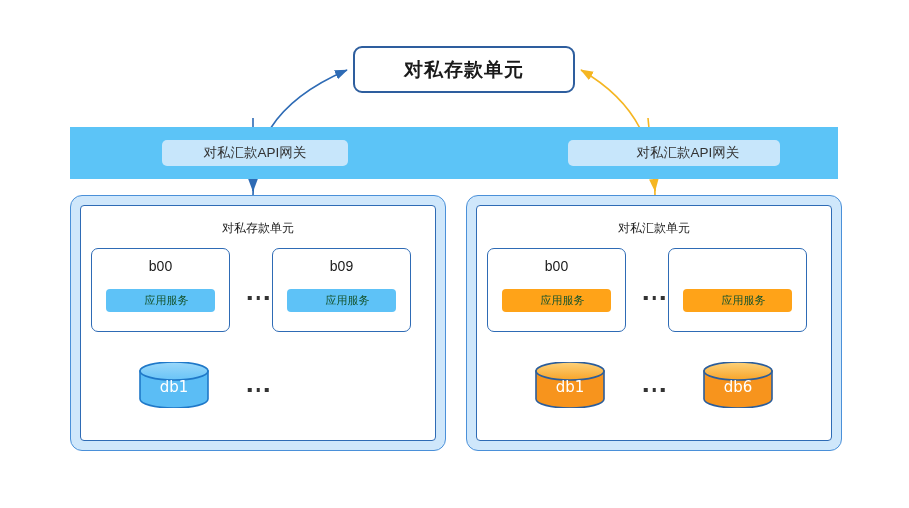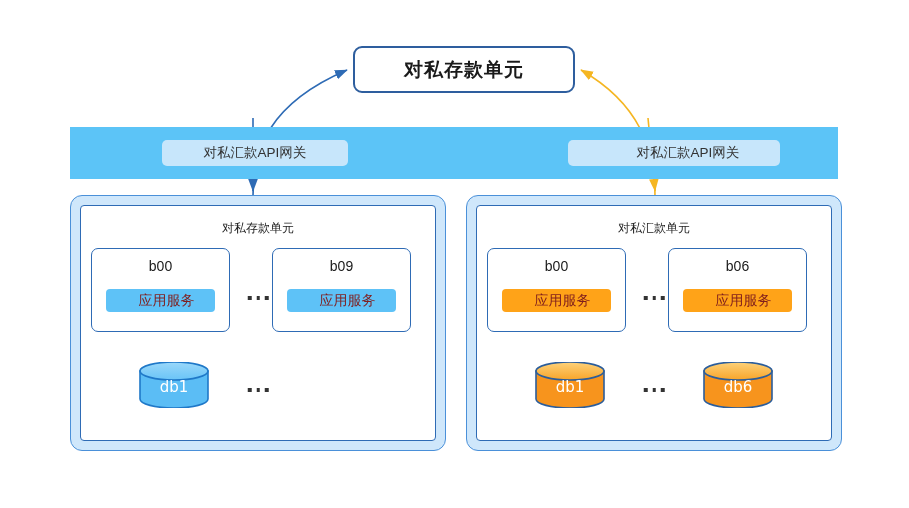--- a/index.html
+++ b/index.html
@@ -115,22 +115,22 @@
   .service-pill {
     position: absolute;
     left: 14px; right: 14px; top: 40px;
     height: 23px;
     border-radius: 4px;
     display: flex;
     align-items: center;
     justify-content: center;
   }
   .service-pill .label {
-    font-size: 14px;
-    color: #7f1d1d;
+    font-size: 11px;
+    color: #14532d;
     margin-left: 12px;
   }
   .pill-blue   { background: #5EC2F7; }
   .pill-orange { background: #FFA318; }
 
   
   .dots {
     position: absolute;
     display: flex;
     gap: 5px;
@@ -268,21 +268,20 @@
       </div>
     </div>
 
     <div class="dots dots-cells">
       <span></span>
         <span></span>
         <span></span>
     </div>
 
     <div class="cell cell-right">
-      <div class="cell-title">b06</div>
       <div class="service-pill pill-orange">
         <span class="label">应用服务</span>
       </div>
     </div>
 
     <div class="db db-left">
       <svg width="72" height="46" viewBox="0 0 72 46" xmlns="http://www.w3.org/2000/svg">
         <path d="M2,9 L2,37 A34,9 0 0 0 70,37 L70,9 Z" fill="#F7941D" stroke="#2B5D9B" stroke-width="1.6"></path>
         <ellipse cx="36" cy="9" rx="34" ry="9" fill="url(#db-orange-top)" stroke="#2B5D9B" stroke-width="1.6"></ellipse>
       </svg>

